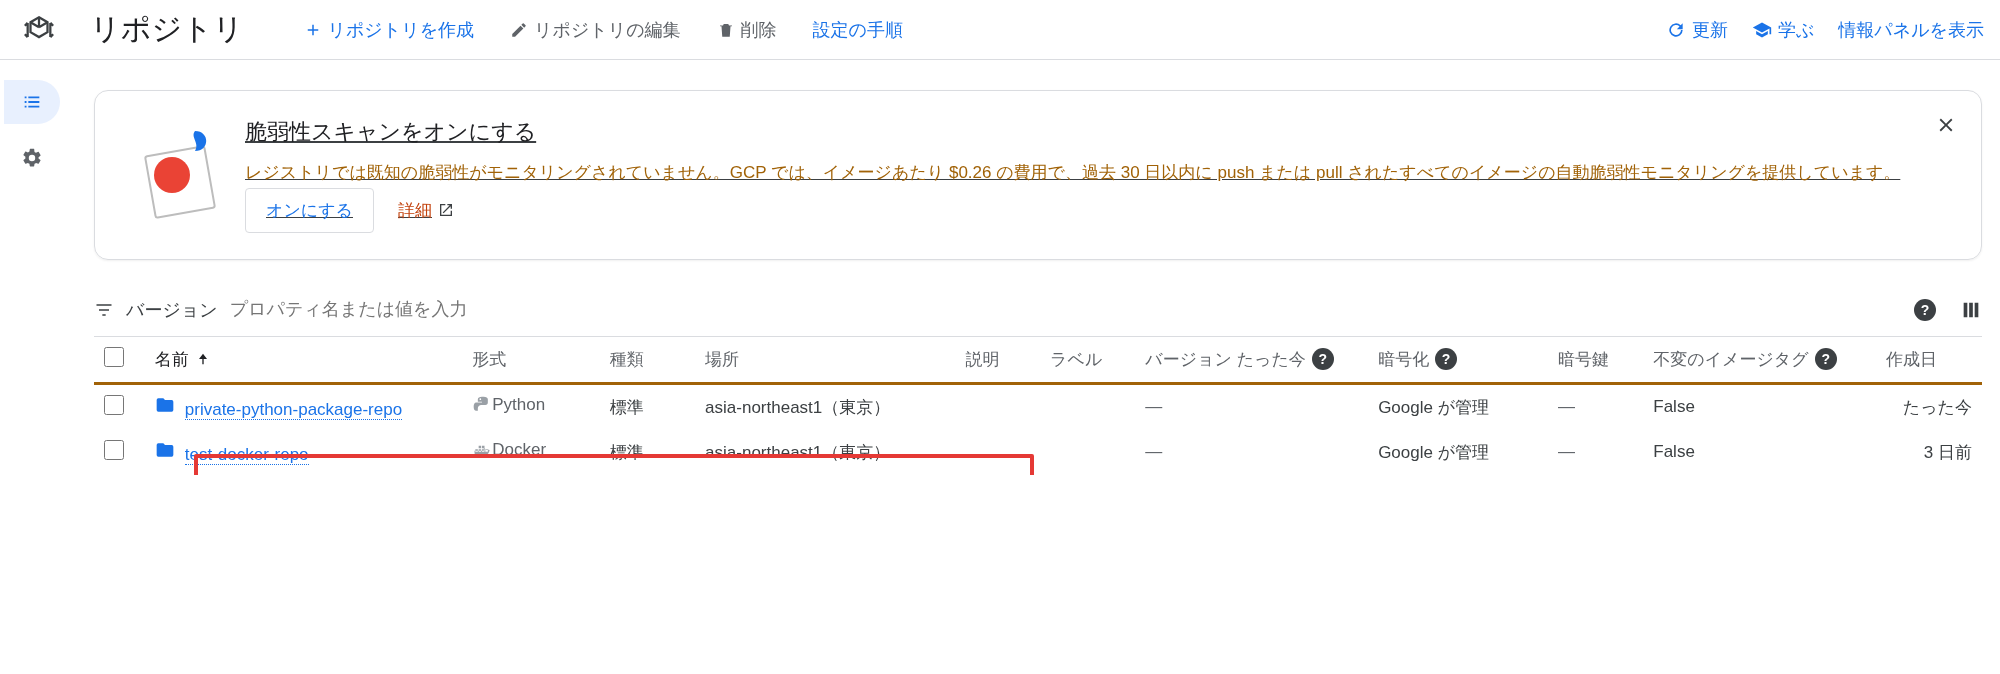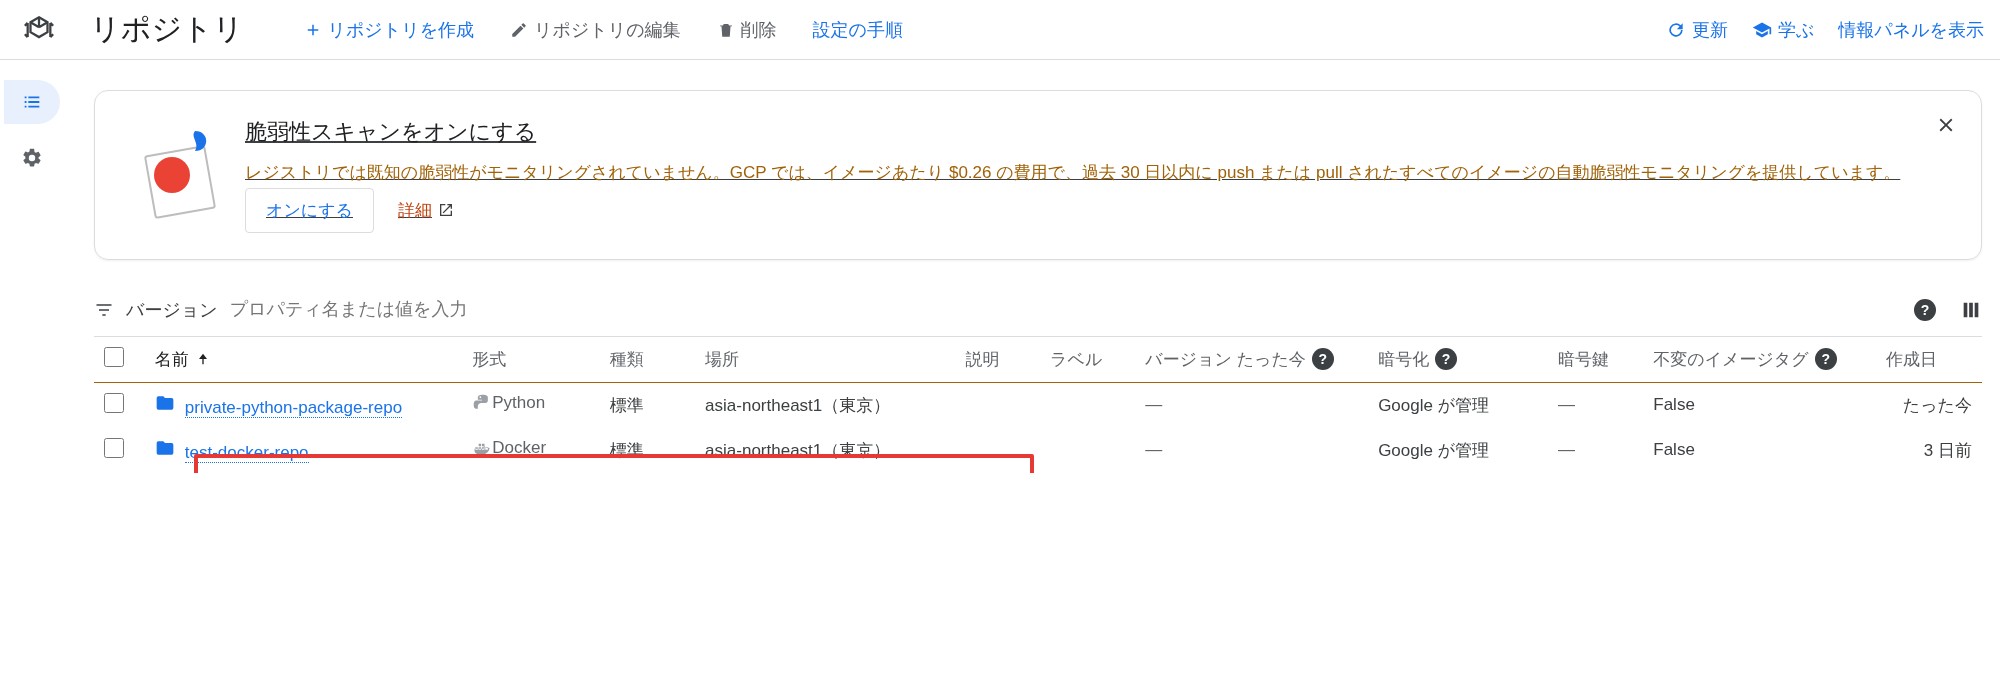--- a/index.html
+++ b/index.html
@@ -180,21 +180,21 @@
     }
     .tbl th, .tbl td {
       text-align: left;
       padding: 10px 10px;
       font-weight: 400;
       white-space: nowrap;
       font-size: 17px;
       vertical-align: middle;
     }
     .tbl thead th {
-      border-bottom: 1px solid #a16207;
+      border-bottom: 3px solid #a16207;
       border-top: 1px solid #dadce0;
       color: #5f6368;
     }
     .chk {
       width: 20px; height: 20px;
       cursor: pointer;
     }
     .sort-head { color: #202124; display: inline-flex; align-items: center; gap: 6px; }
     .folder-ic { color: #1a73e8; margin-right: 10px; }
     .repo-link {

